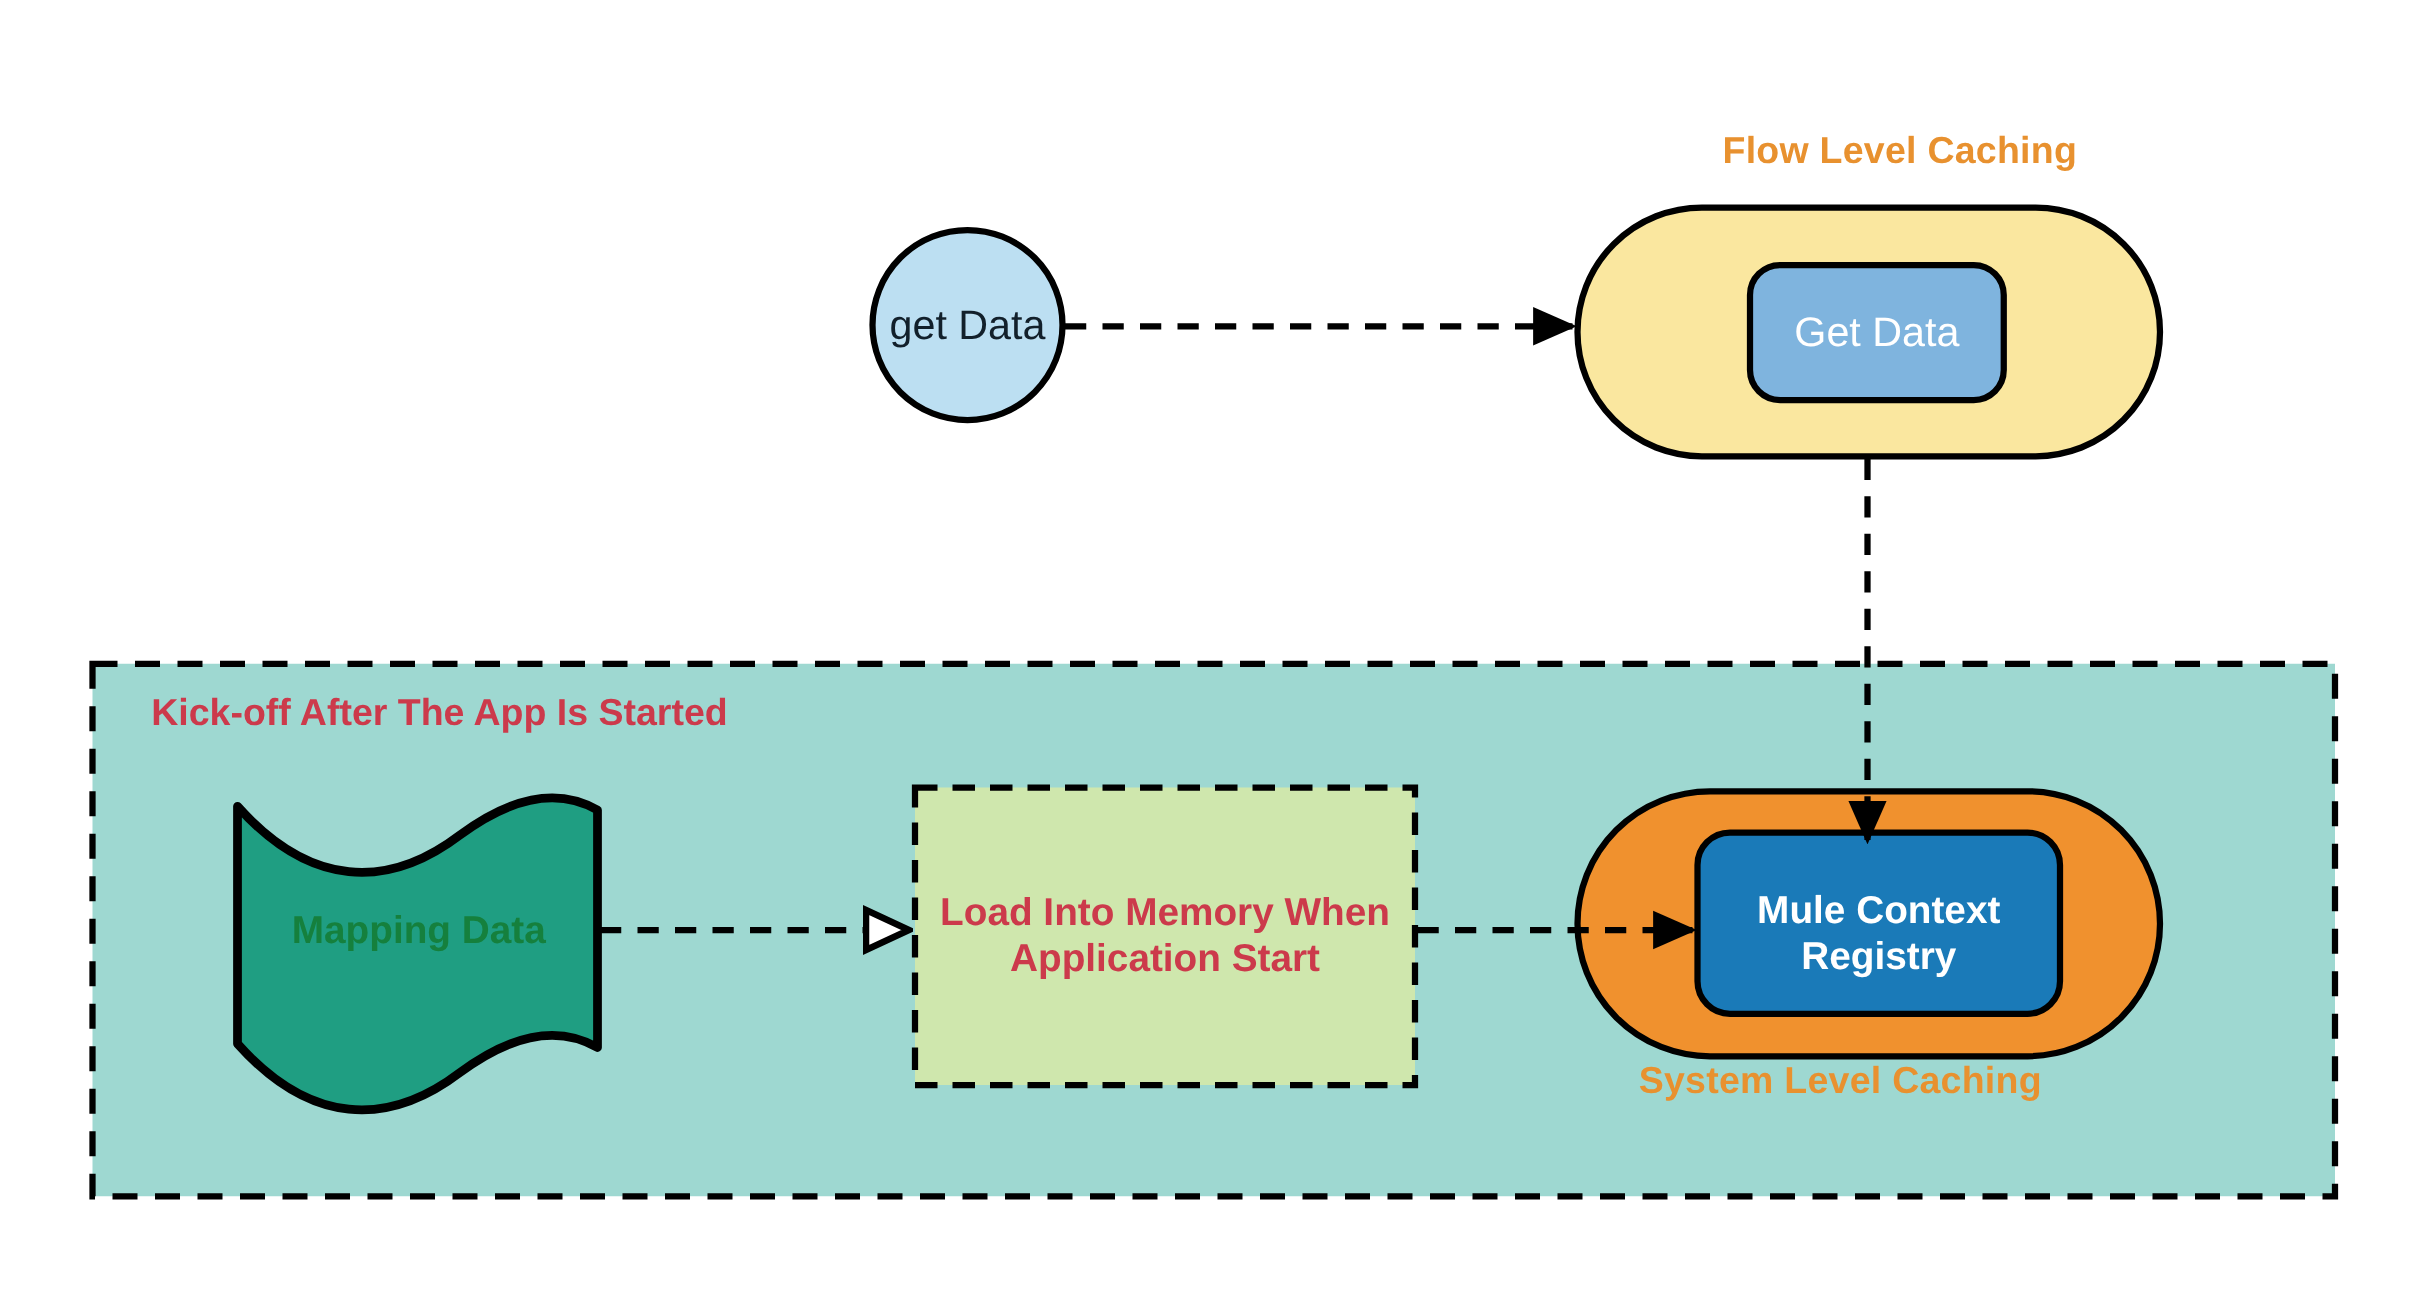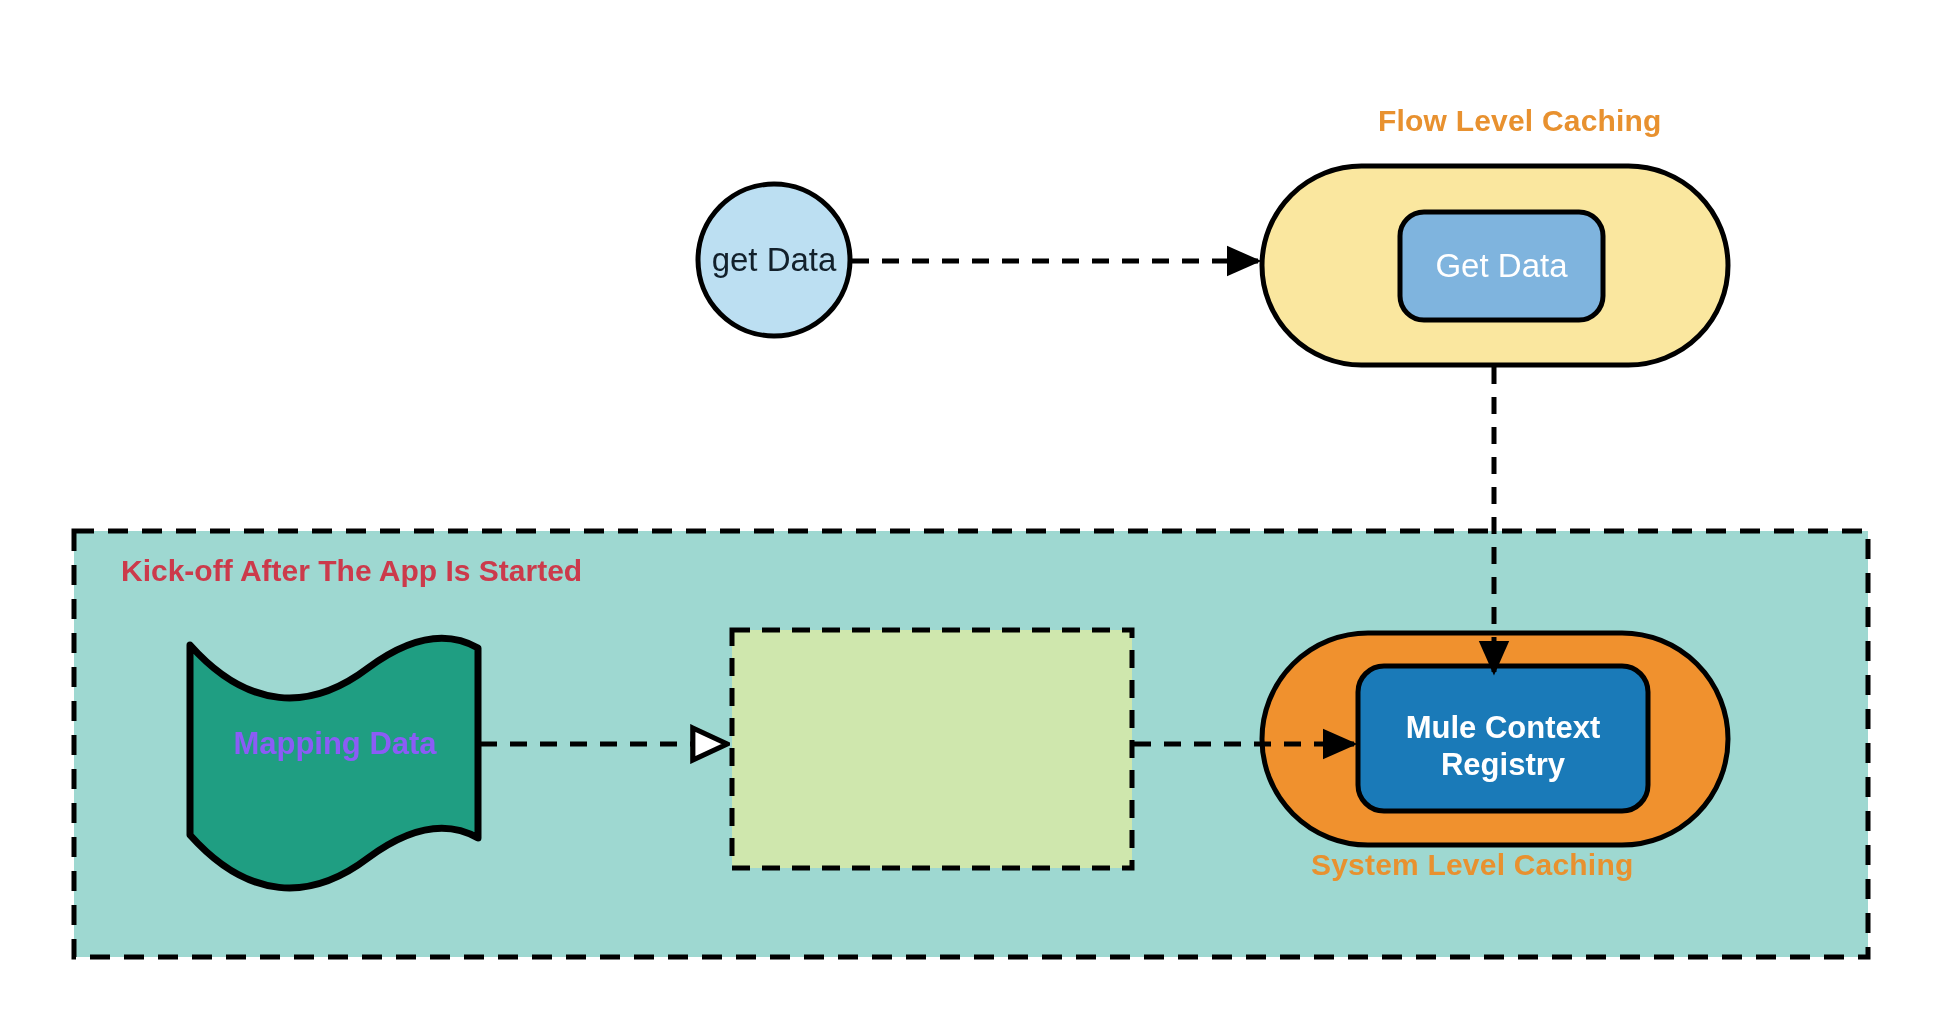--- a/index.html
+++ b/index.html
@@ -54,21 +54,21 @@
     color: #12202b;
     font-weight: normal;
   }
   .t-getdata-inner {
     font-size: 33px;
     color: #ffffff;
     font-weight: normal;
   }
   .t-mapping {
     font-size: 31px;
-    color: #8b5cf6;
+    color: #15803d;
     font-weight: bold;
   }
   .t-load {
     font-size: 31px;
     color: #cc3a4b;
     font-weight: bold;
   }
   .t-mule {
     font-size: 31px;
     color: #ffffff;
@@ -124,20 +124,24 @@
   <div class="lbl caption caption-orange" style="left:1330px; top:104px;margin-left:48px;">Flow Level Caching</div>
 
   <div class="lbl group-title" style="left:92px; top:554px;margin-left:29px;">Kick-off After The App Is Started</div>
 
   <div class="node-text t-getdata-circle" style="left:698px; top:222px; width:152px; height:76px;">get Data</div>
 
   <div class="node-text t-getdata-inner" style="left:1400px; top:212px; width:203px; height:108px;">Get Data</div>
 
   <div class="node-text t-mapping" style="left:190px; top:706px; width:290px; height:76px;">Mapping Data</div>
 
+  <div class="node-text t-load" style="left:732px; top:694px; width:400px; height:110px; flex-direction:column;">
+    <span>Load Into Memory When</span>
+    <span>Application Start</span>
+  </div>
 
   <div class="node-text t-mule" style="left:1358px; top:694px; width:290px; height:106px; flex-direction:column;">
     <span>Mule Context</span>
     <span>Registry</span>
   </div>
 
   <div class="lbl caption caption-orange" style="left:1311px; top:848px;">System Level Caching</div>
 
 </div>
 

